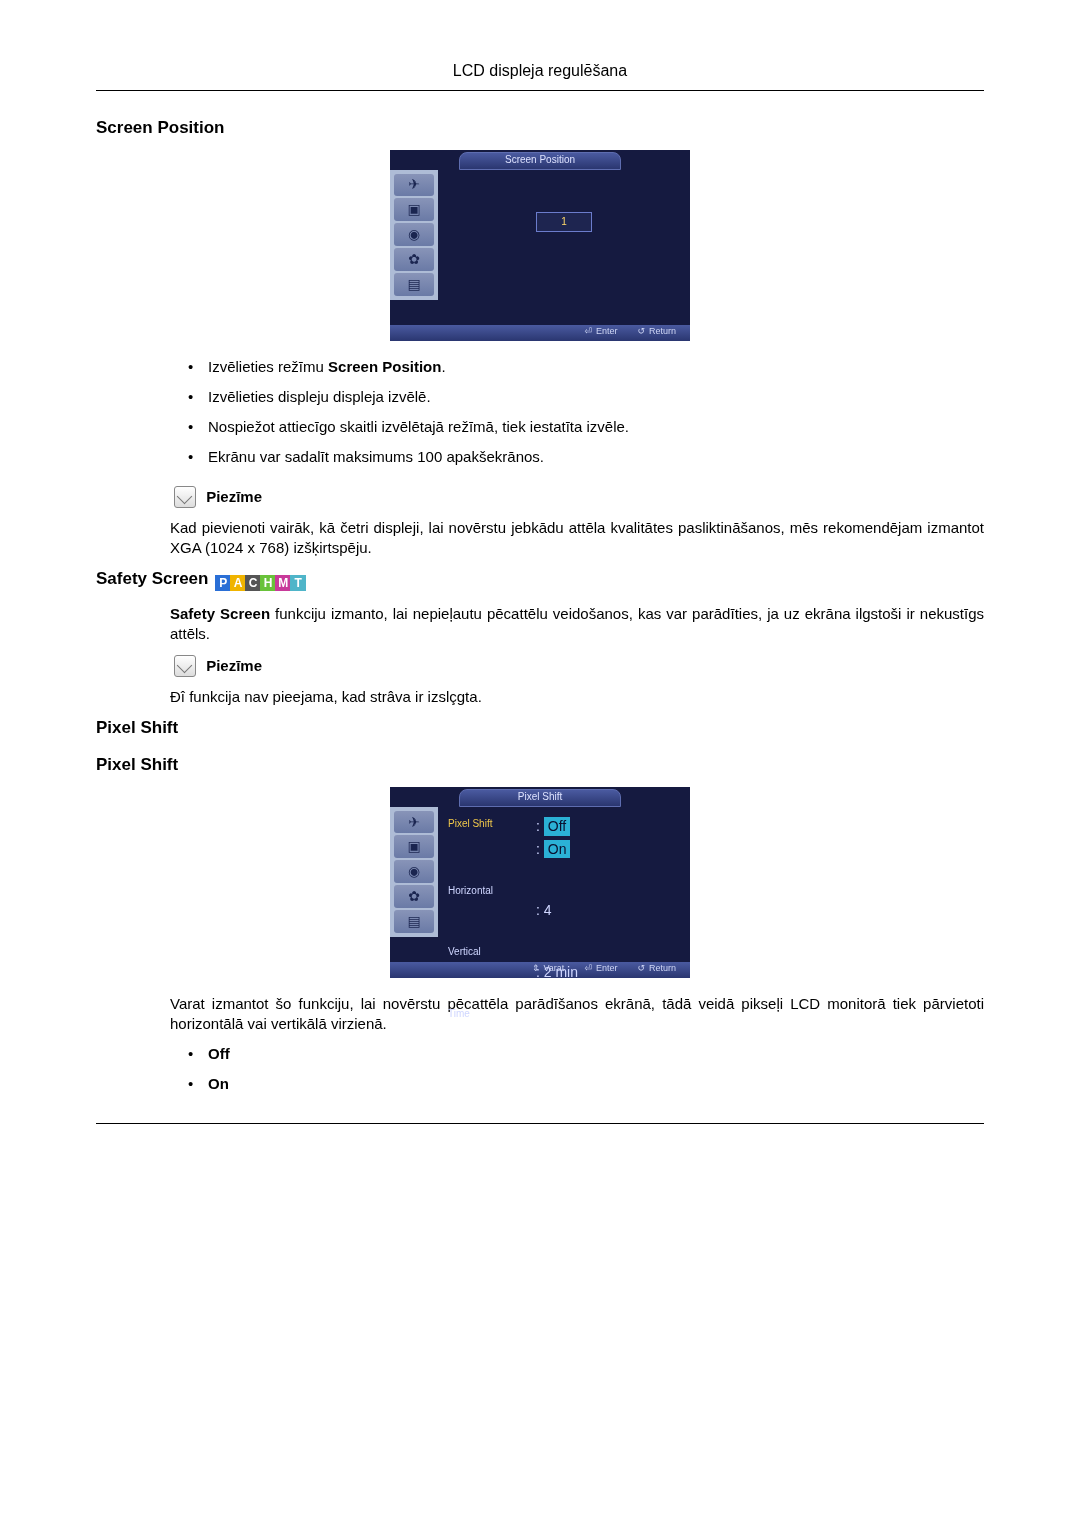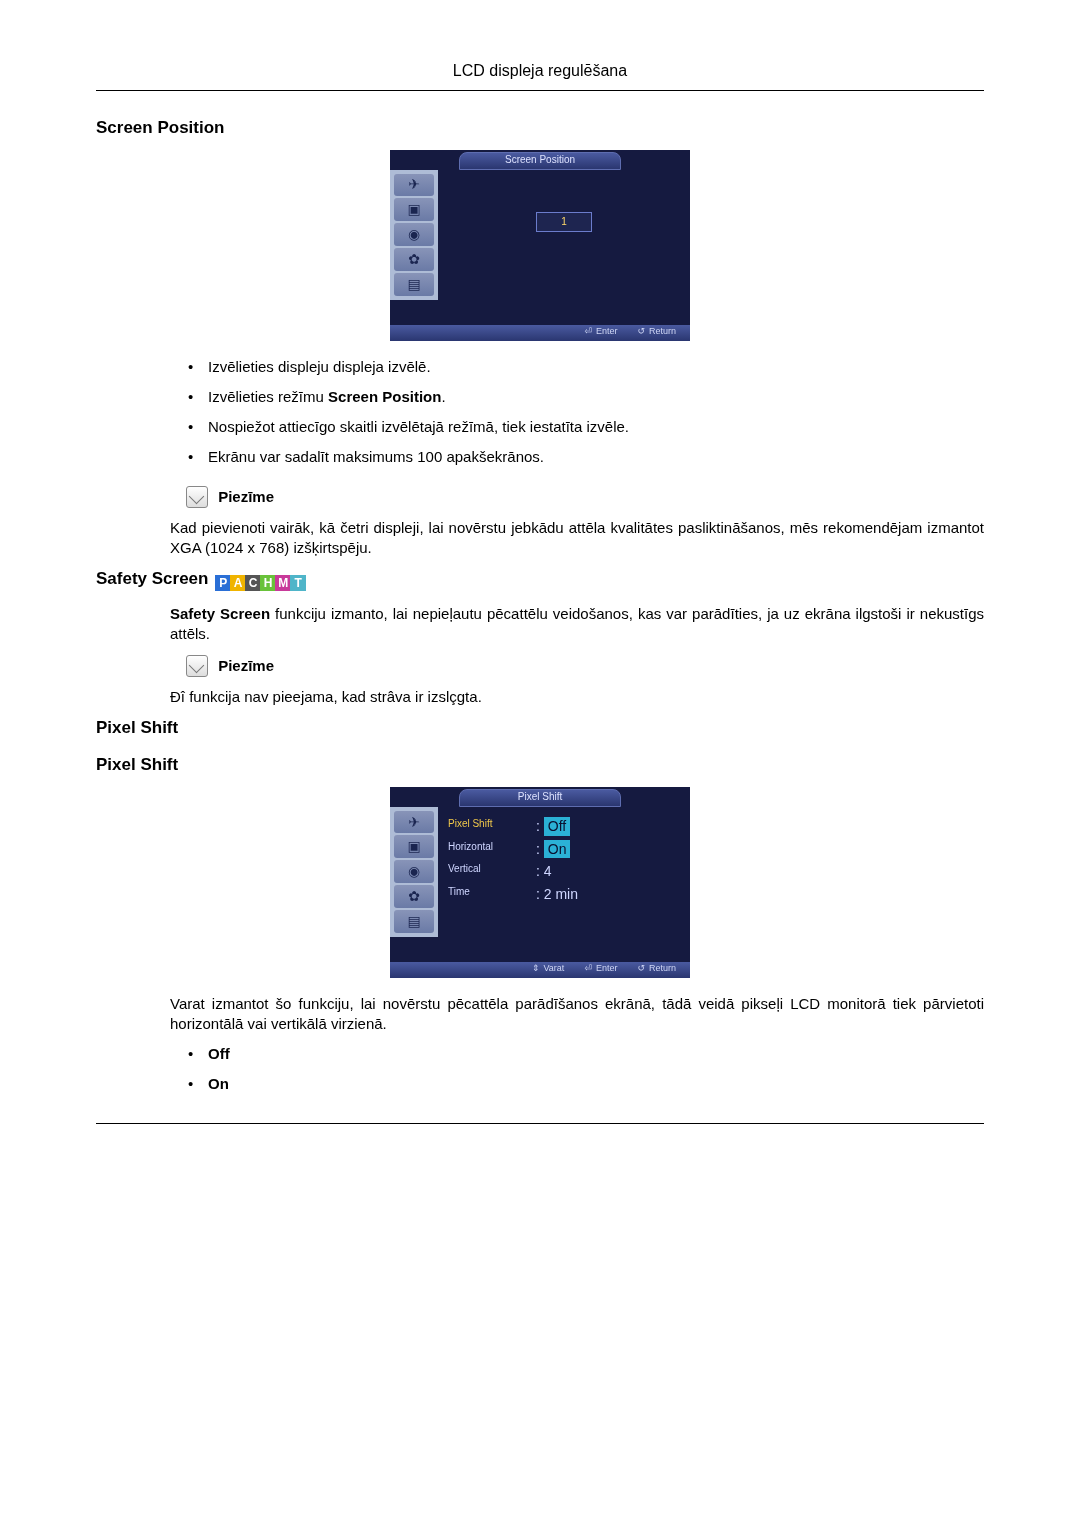--- a/index.html
+++ b/index.html
@@ -53,21 +53,21 @@
     margin: 10px 0;
     padding-left: 20px;
     position: relative;
   }
   ul.bull li:before {
     content: "•";
     position: absolute;
     left: 0;
   }
   .notewrap {
-    margin: 18px 0 10px 16px;
+    margin: 18px 0 10px 4px;
   }
   .note-icon {
     display: inline-block;
     width: 20px;
     height: 20px;
     border: 1px solid #888;
     border-radius: 3px;
     background: linear-gradient(#fff,#ddd);
     position: relative;
     vertical-align: middle;
@@ -187,21 +187,21 @@
     margin-top: 25px;
   }
   .osd-rows {
     display: grid;
     grid-template-columns: 80px 70px;
     column-gap: 8px;
     row-gap: 4px;
     margin-top: 2px;
   }
   .osd-lbl { color: #f0c84a; font-size: 10px; }
-  .osd-lbl.c2 { color: #cfd6ff; }
+  .osd-lbl.c2 { color: #cfd6ff; margin-top: 44px; }
   .osd-val { color: #cfd6ff; font-size: 14px; }
   .osd-hl {
     background: #2bb1d6;
     color: #0a1030;
     padding: 0 4px;
     display: inline-block;
   }
   .footicon { display:inline-block; margin-right:4px; }
 </style>
 </head>
@@ -231,24 +231,24 @@
       </div>
       <div class="osd-foot">
         <span><span class="footicon">⏎</span><span>Enter</span></span>
         <span><span class="footicon">↺</span><span>Return</span></span>
       </div>
     </div>
   </div>
 
   <div class="indent">
     <ul class="bull">
-      <li>Izvēlieties displeju displeja izvēlē.</li>
       <li>
         <span>Izvēlieties režīmu </span><b>Screen Position</b><span>.</span>
       </li>
+      <li>Izvēlieties displeju displeja izvēlē.</li>
       <li>Nospiežot attiecīgo skaitli izvēlētajā režīmā, tiek iestatīta izvēle.</li>
       <li>Ekrānu var sadalīt maksimums 100 apakšekrānos.</li>
     </ul>
 
     <div class="notewrap">
       <span class="note-icon"></span>
       <span class="note-label">Piezīme</span>
     </div>
     <p>Kad pievienoti vairāk, kā četri displeji, lai novērstu jebkādu attēla kvalitātes pasliktināšanos, mēs rekomendējam izmantot XGA (1024 x 768) izšķirtspēju.</p>
   </div>

